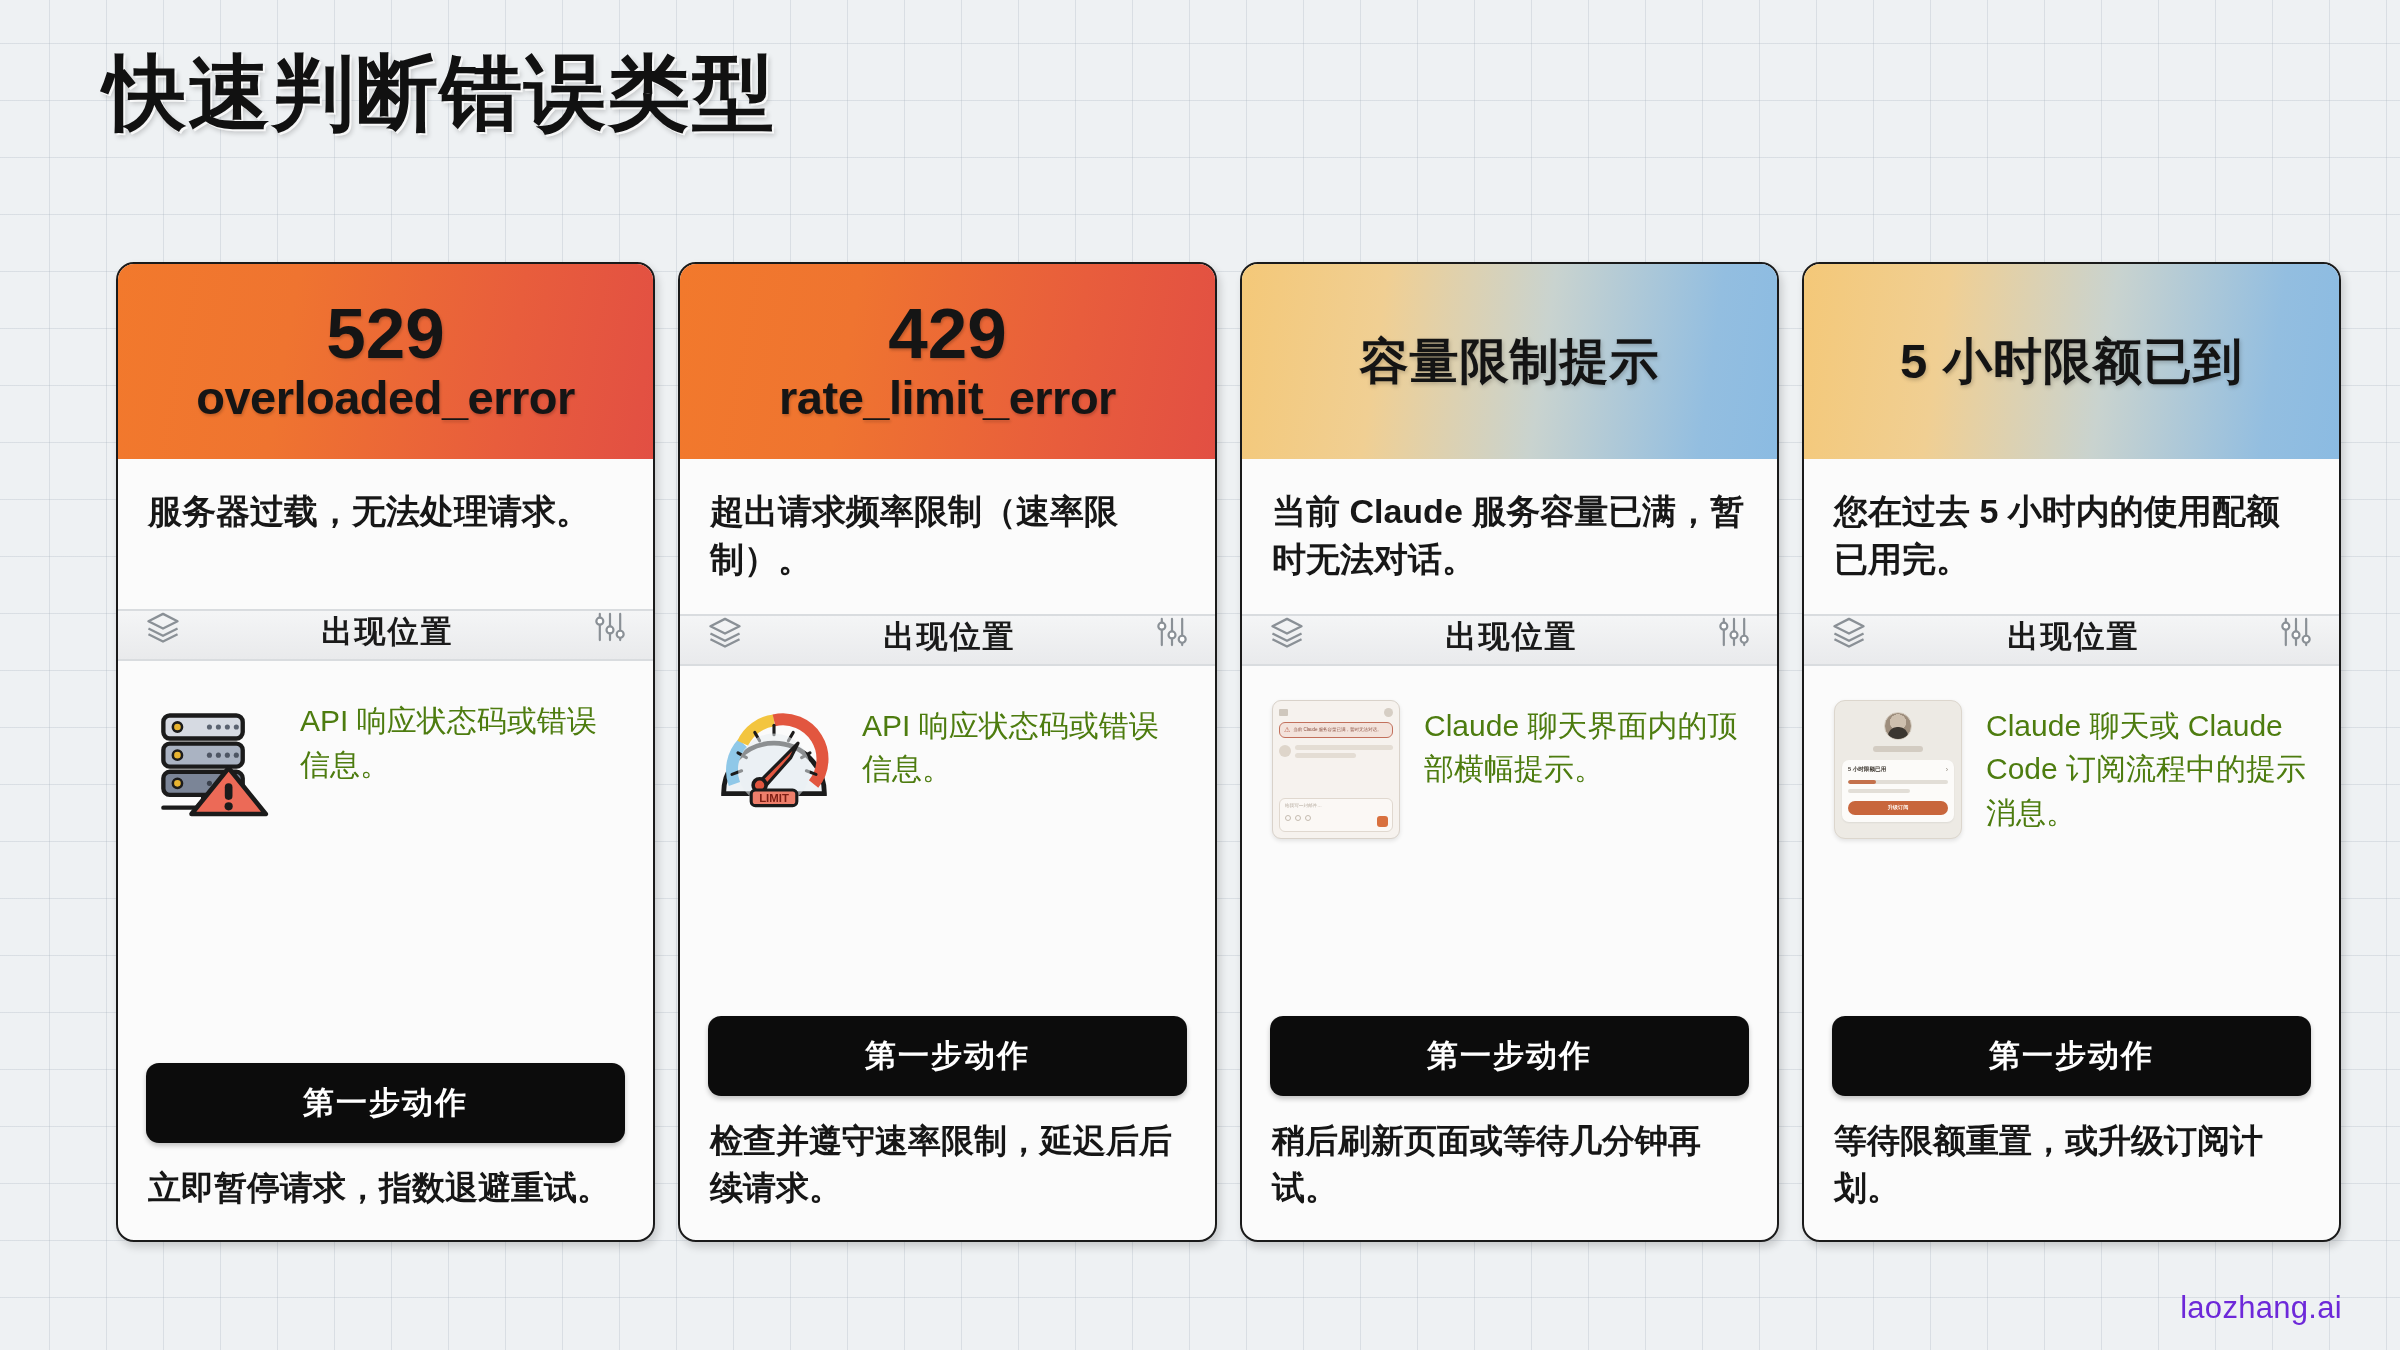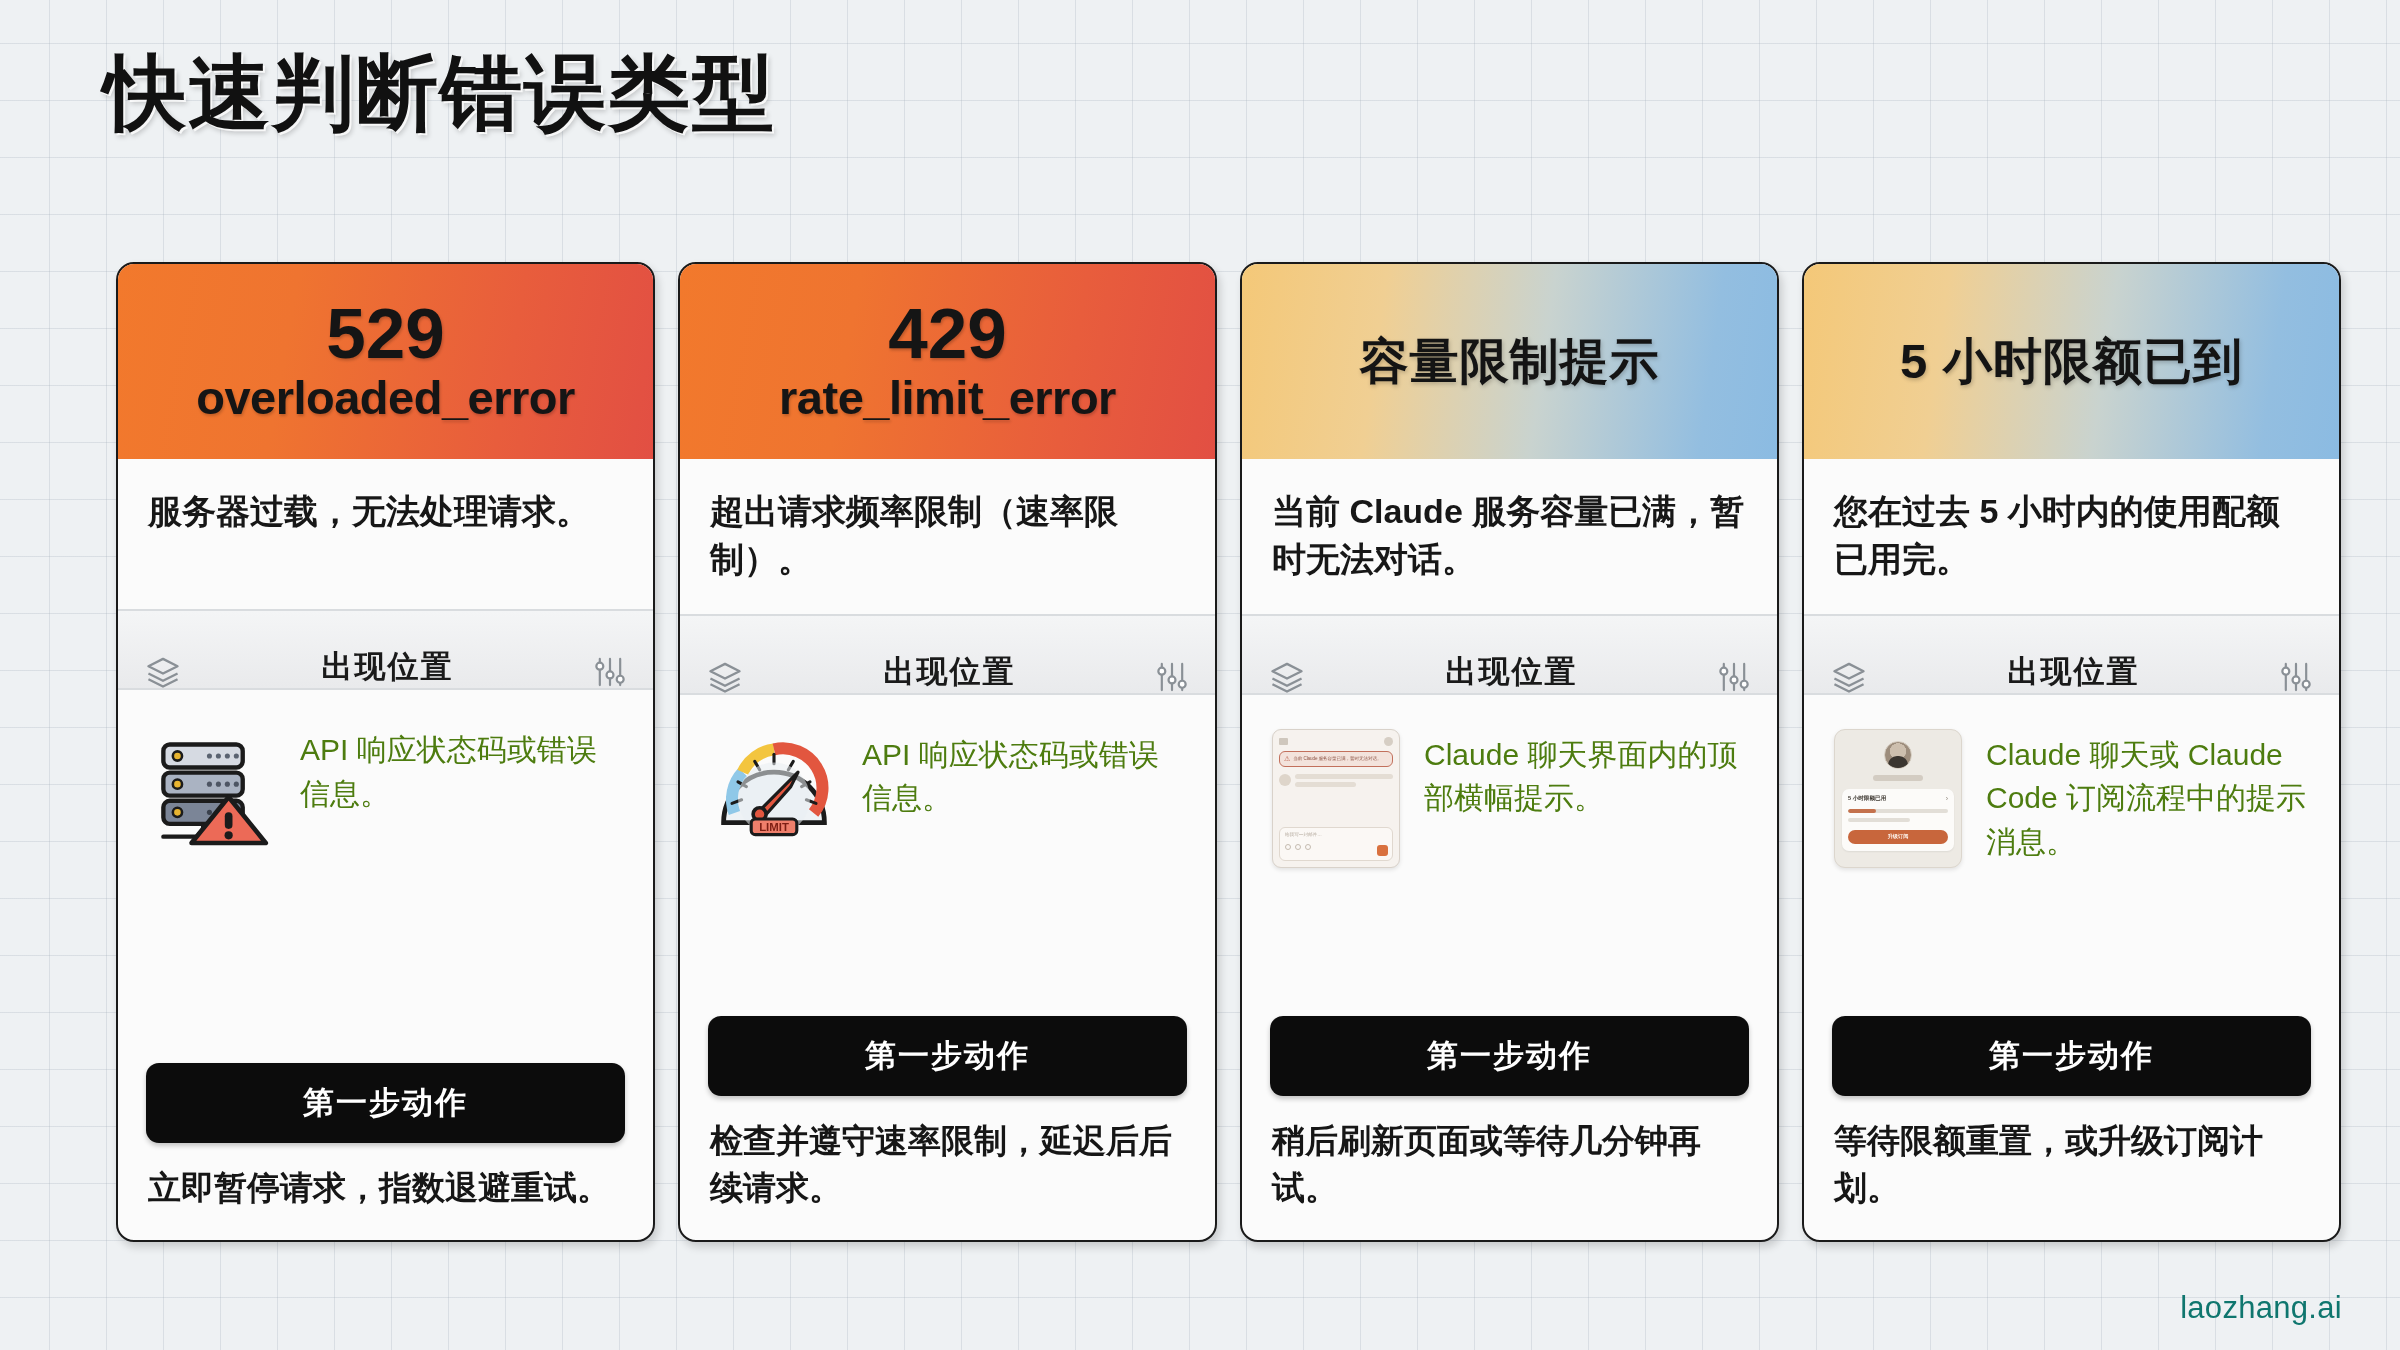--- a/index.html
+++ b/index.html
@@ -107,23 +107,23 @@
     line-height: 1.42;
     color: #171717;
     min-height: 150px;
   }
 
   
   .divider-bar {
     border-top: 2px solid #d9dcdf;
     border-bottom: 2px solid #d9dcdf;
     background: linear-gradient(to bottom, #f4f5f6, #e9eaec);
-    height: 81px;
+    height: 52px;
     display: flex;
-    align-items: flex-end;
+    align-items: flex-start;
     justify-content: space-between;
     padding: 0 26px;
   }
   .divider-label {
     font-size: 31px;
     font-weight: 900;
     color: #1a1a1a;
     letter-spacing: 2px;
     flex: 1;
     text-align: center;
@@ -260,21 +260,21 @@
     line-height: 1.42;
     color: #161616;
   }
 
   
   .watermark {
     position: absolute;
     right: 58px;
     bottom: 24px;
     font-size: 31px;
-    color: #0f766e;
+    color: #6d28d9;
     letter-spacing: 0.3px;
     margin-left: 36px;
   }
 </style>
 </head>
 <body>
 
 <h1 class="page-title">快速判断错误类型</h1>
 
 <div class="card-row">

